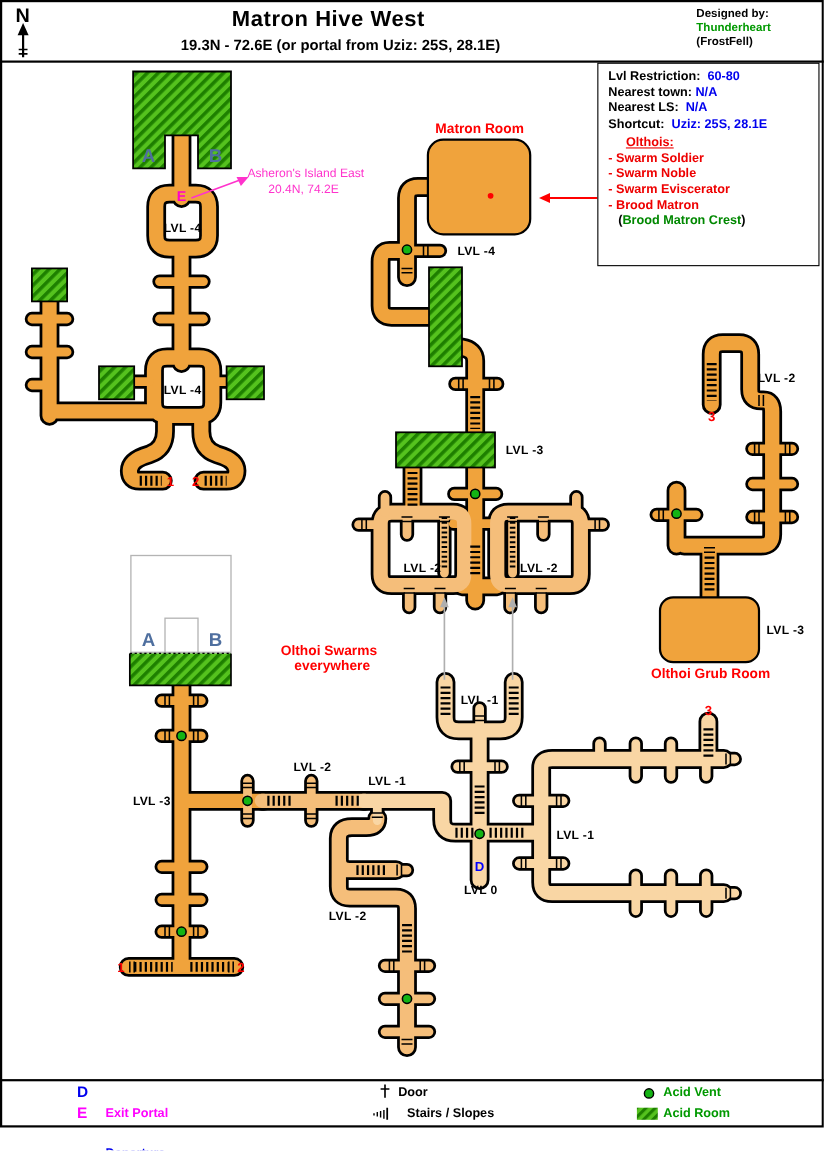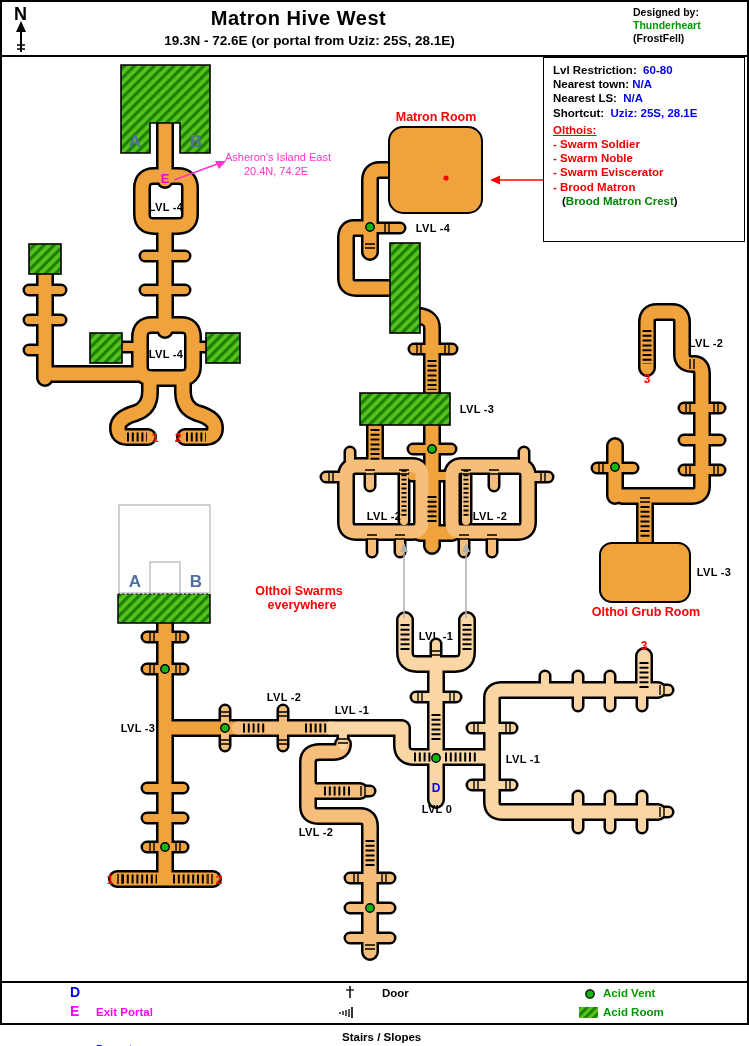--- a/index.html
+++ b/index.html
@@ -10,21 +10,21 @@
   .abs{position:absolute;}
   .title{width:597px;text-align:center;top:7px;font-size:20px;font-weight:bold;color:#000;letter-spacing:.5px;}
   .subtitle{width:619px;text-align:center;top:33px;font-size:13.5px;font-weight:bold;color:#000;}
   .designed{right:8px;top:6px;width:108px;text-align:left;font-size:10.5px;font-weight:bold;line-height:13px;color:#000;}
   .designer{color:#009900;}
   .northN{left:14px;top:4px;font-size:18px;font-weight:bold;}
   .infobox{left:543px;top:57px;width:202px;height:185px;border:1px solid #000;box-sizing:border-box;
            padding:5px 16px 0 9px;font-size:11.5px;font-weight:bold;line-height:14.2px;color:#000;}
   .val{color:#0000EE;}
   .olth{color:#EE0000;}
-  .olth-t{color:#EE0000;text-decoration:underline;margin-top:3px;}
+  .olth-t{color:#EE0000;text-decoration:underline;margin-top:3px;margin-left:16px;}
   .crest{color:#000;padding-left:9px;}
   .crest-g{color:#008800;}
   .leg{font-size:11.5px;font-weight:bold;}
   .leg-blue{color:#0000EE;}
   .leg-mag{color:#FF00FF;}
   .leg-grn{color:#009900;}
   .leg-sym{font-size:14px;font-weight:bold;}
   .footer{left:0;top:1027px;width:749px;text-align:center;font-size:12.5px;color:#333;}
   
   .ob{stroke:#000;stroke-width:18;fill:none;stroke-linecap:round;stroke-linejoin:round;}
@@ -321,29 +321,29 @@
   
   <div class="abs leg leg-blue leg-sym" style="left:70px;top:984px;">D</div>
   <div class="abs leg leg-blue" style="left:96px;top:1043px;">Departure</div>
   <div class="abs leg leg-mag leg-sym" style="left:70px;top:1003px;">E</div>
   <div class="abs leg leg-mag" style="left:96px;top:1006px;">Exit Portal</div>
 
   <svg class="abs" style="left:342px;top:984px;" width="16" height="16">
     <line x1="8" y1="2" x2="8" y2="14" stroke="#000" stroke-width="1.5"></line>
     <line x1="4" y1="6" x2="12" y2="6" stroke="#000" stroke-width="1.2"></line>
   </svg>
-  <div class="abs leg" style="left:362px;top:987px;margin-left:20px;">Door</div>
+  <div class="abs leg" style="left:362px;top:987px;">Door</div>
   <svg class="abs" style="left:336px;top:1004px;" width="22" height="16">
     <line x1="4" y1="8" x2="4" y2="10" stroke="#000" stroke-width="1.3"></line>
     <line x1="7" y1="7" x2="7" y2="11" stroke="#000" stroke-width="1.3"></line>
     <line x1="10" y1="6" x2="10" y2="12" stroke="#000" stroke-width="1.3"></line>
     <line x1="13" y1="5" x2="13" y2="13" stroke="#000" stroke-width="1.3"></line>
     <line x1="16" y1="3" x2="16" y2="14" stroke="#000" stroke-width="1.6"></line>
   </svg>
-  <div class="abs leg" style="left:342px;top:1006px;margin-top:25px;">Stairs / Slopes</div>
+  <div class="abs leg" style="left:370px;top:1006px;">Stairs / Slopes</div>
 
   <svg class="abs" style="left:583px;top:987px;" width="14" height="14">
     <circle cx="7" cy="7" r="4.2" fill="#14B414" stroke="#000" stroke-width="1.3"></circle>
   </svg>
   <div class="abs leg leg-grn" style="left:603px;top:987px;">Acid Vent</div>
   <svg class="abs" style="left:578px;top:1006px;" width="22" height="14">
     <defs>
       <pattern id="hatch2" width="6" height="6" patternTransform="rotate(45)" patternUnits="userSpaceOnUse">
         <rect width="6" height="6" fill="#55C21E"></rect>
         <rect width="2.8" height="6" fill="#1E7F00"></rect>

